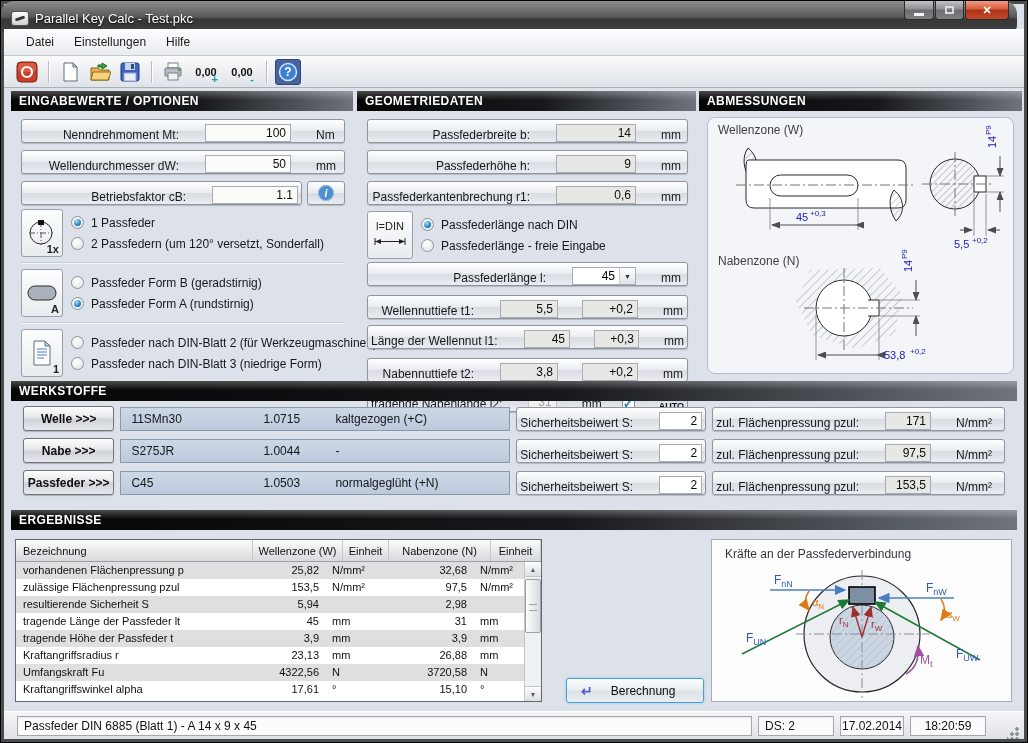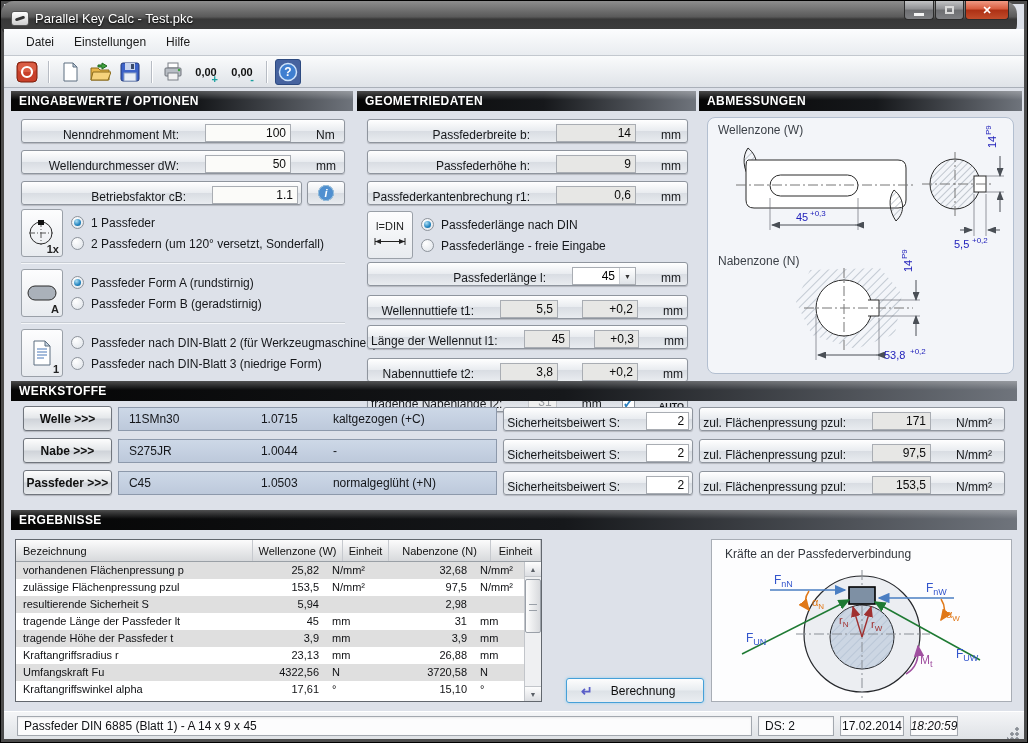--- a/index.html
+++ b/index.html
@@ -92,21 +92,21 @@
   .mrow { display:flex; align-items:center; gap:6px; padding:0 12px; }
   .mat-btn { width:102px; height:25px; border:1px solid #70757d; border-radius:3px; font-size:12px; font-weight:bold; color:#101010;
     background:linear-gradient(180deg,#fdfdfd,#e4e7ea 48%,#cfd3d9 52%,#e6e9ec); box-shadow:0 1px 1px rgba(0,0,0,.2);
     font-family:"Liberation Sans",sans-serif; }
   .mat-strip { width:436px; height:24px; border:1px solid #8d99ab; display:flex; align-items:center;
     background:linear-gradient(180deg,#cdd8e7,#bdc9db); font-size:12px; color:#14161a; }
   .m-name { width:142px; padding-left:10px; } .m-num { width:72px; } .m-state { flex:1; }
   .frow.safety { width:190px; flex:none; }
   .frow.safety .vbox { width:48px; background:#fff; }
   .frow.pressure { flex:1; }
-  .frow.pressure .vbox { width:59px; }
+  .frow.pressure .vbox { width:46px; }
   .frow.pressure .unit { width:50px; }
 
   
   .rtable { position:absolute; left:11px; top:451px; width:527px; height:163px; border:1px solid #62676e; background:#fff; font-size:11px; }
   .thead { display:flex; height:22px; align-items:center; border-bottom:1px solid #9aa0a6;
     background:linear-gradient(180deg,#fcfcfc,#e7e8ea 55%,#d7d9dc); color:#111; }
   .thead > span { border-right:1px solid #c6c9ce; height:100%; display:flex; align-items:center; }
   .tbody { position:absolute; top:22px; left:0; right:17px; bottom:0; overflow:hidden; }
   .tbody > div { display:flex; height:17px; line-height:17px; color:#101114; }
   .tbody > div:nth-of-type(odd) { background:#dfdfdf; }
@@ -137,21 +137,21 @@
   .dimbox { position:absolute; left:8px; top:26px; right:8px; bottom:6px; border:1px solid #b3bfd0; border-radius:8px; background:#f3f5f9; }
 
   
   .statusbar { position:absolute; left:3px; right:3px; bottom:3px; height:28px;
     background:linear-gradient(180deg,#f4f5f7,#dfe2e6); border-top:1px solid #fff; display:flex; align-items:center; }
   .sfield { height:20px; border:1px solid #a3a8af; background:#fcfcfd; font-size:12px; color:#101114;
     display:flex; align-items:center; padding:0 6px; box-shadow:inset 0 1px 2px rgba(0,0,0,.08); }
   .sfield.main { margin-left:13px; width:735px; }
   .sfield.ds { margin-left:6px; width:76px; }
   .sfield.date { margin-left:6px; width:64px; justify-content:center; }
-  .sfield.time { margin-left:6px; width:48px; justify-content:center;font-style:italic; }
+  .sfield.time { margin-left:6px; width:76px; justify-content:center; }
   .grip { margin-left:auto; margin-right:5px; width:12px; height:12px; align-self:flex-end;
     background:radial-gradient(circle 1.5px at 10px 2px,#8a8f96 1.5px,transparent 2px),
                radial-gradient(circle 1.5px at 10px 7px,#8a8f96 1.5px,transparent 2px),
                radial-gradient(circle 1.5px at 5px 7px,#8a8f96 1.5px,transparent 2px),
                radial-gradient(circle 1.5px at 10px 12px,#8a8f96 1.5px,transparent 2px),
                radial-gradient(circle 1.5px at 5px 12px,#8a8f96 1.5px,transparent 2px),
                radial-gradient(circle 1.5px at 0px 12px,#8a8f96 1.5px,transparent 2px); }
 
   svg text { font-family:"Liberation Sans",sans-serif; }
   .dimtxt { fill:#2222bb; font-size:11px; }
@@ -299,27 +299,27 @@
         <div class="optgroup">
           <div class="iconbox">
             <svg width="32" height="20">
               <rect x="2" y="3" width="28" height="14" rx="7" fill="#aab1ba" stroke="#2a2a2a"></rect>
             </svg>
             <span class="badge">A</span>
           </div>
           <div class="opts">
 
               <div class="radio-row">
+                <span class="rb"></span>
+                <span class="rlabel">Passfeder Form B (geradstirnig)</span>
+              </div>
+
+              <div class="radio-row">
                 <span class="rb on"></span>
                 <span class="rlabel">Passfeder Form A (rundstirnig)</span>
-              </div>
-
-              <div class="radio-row">
-                <span class="rb"></span>
-                <span class="rlabel">Passfeder Form B (geradstirnig)</span>
               </div>
             </div>
         </div>
         <div class="gsep"></div>
 
         <div class="optgroup">
           <div class="iconbox">
             <svg width="22" height="26">
               <path d="M3,1 h11 l5,5 v19 h-16 z" fill="#fff" stroke="#5d6e80"></path>
               <path d="M14,1 l5,5 h-5 z" fill="#c4d2e0" stroke="#5d6e80"></path>

